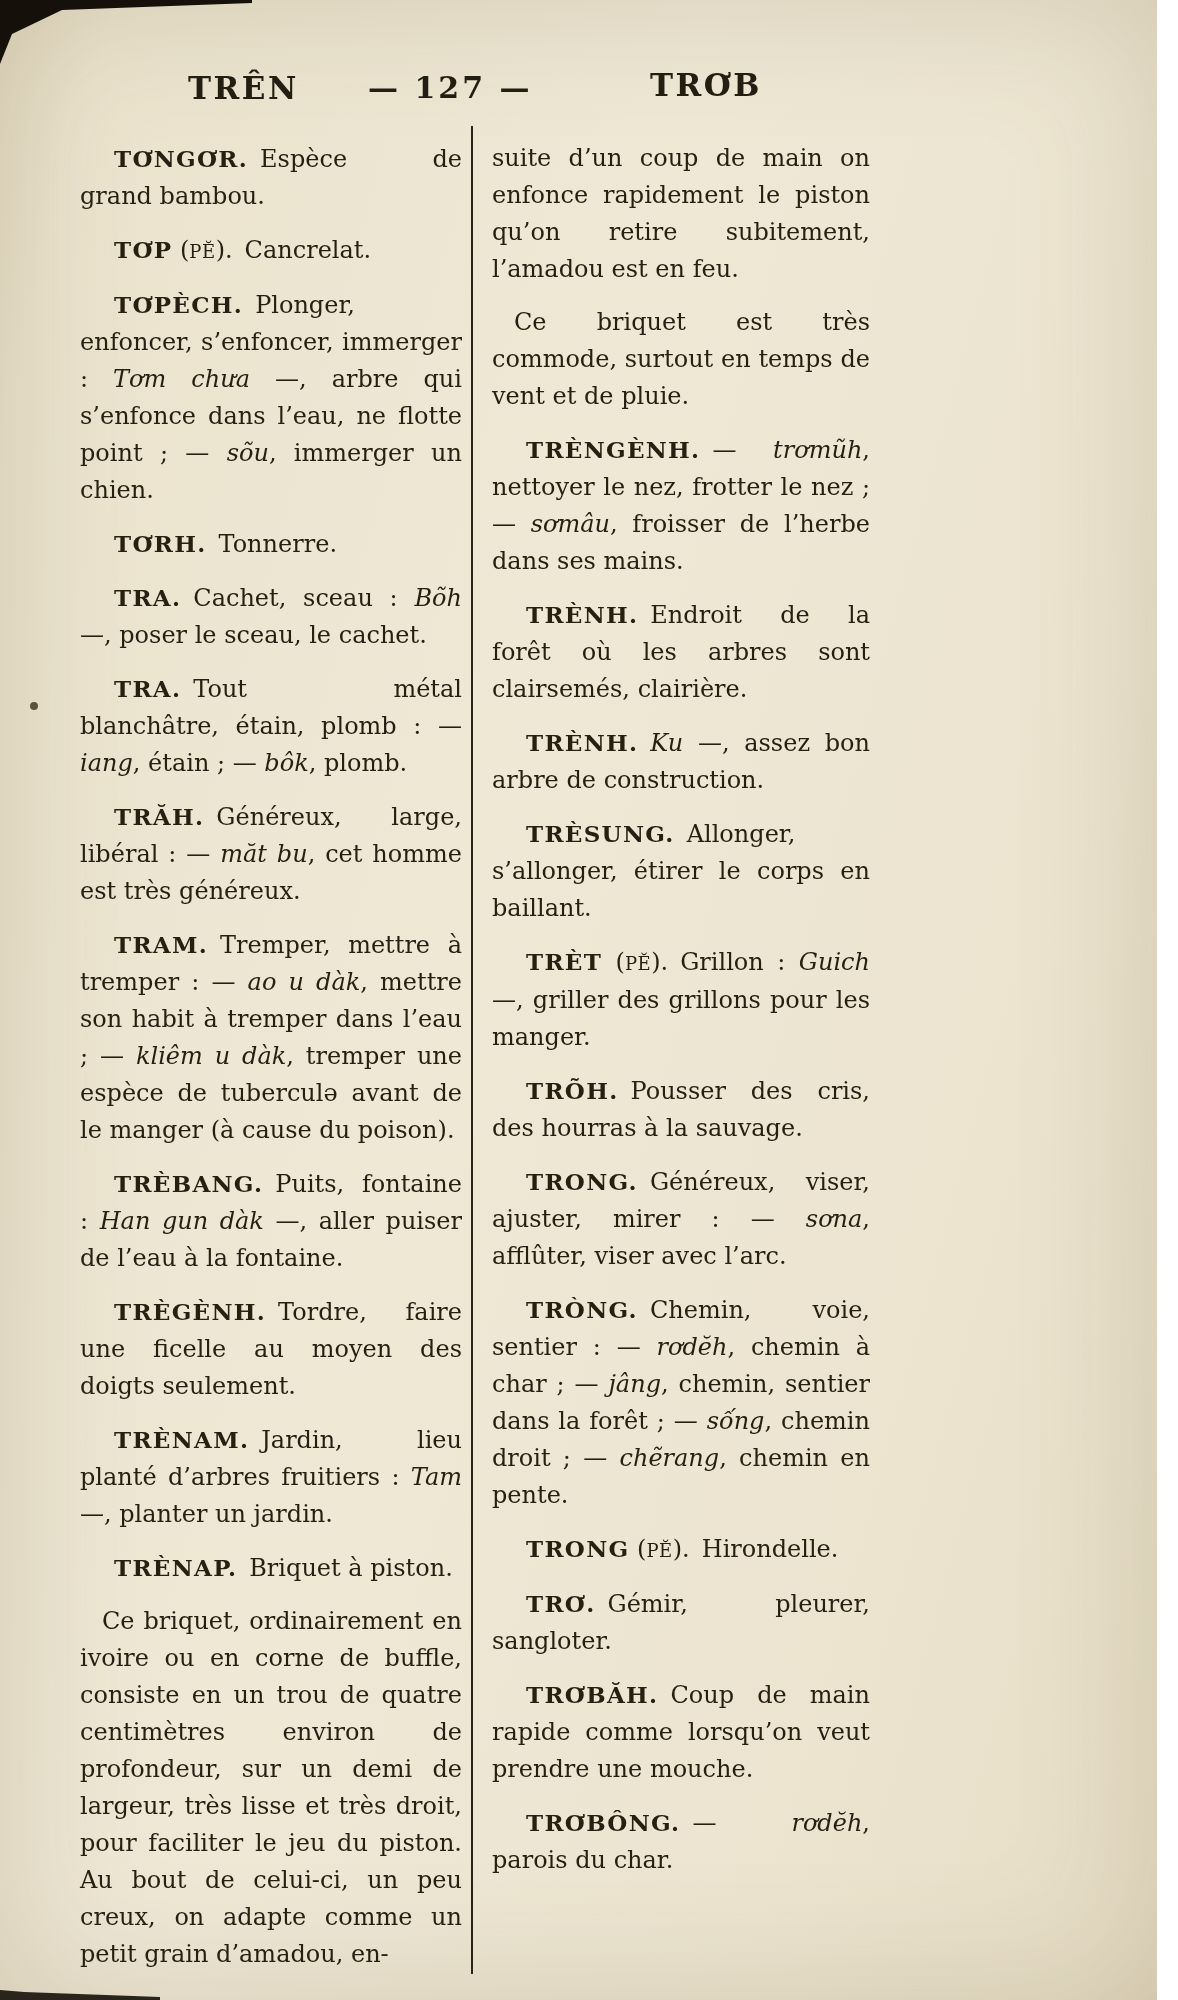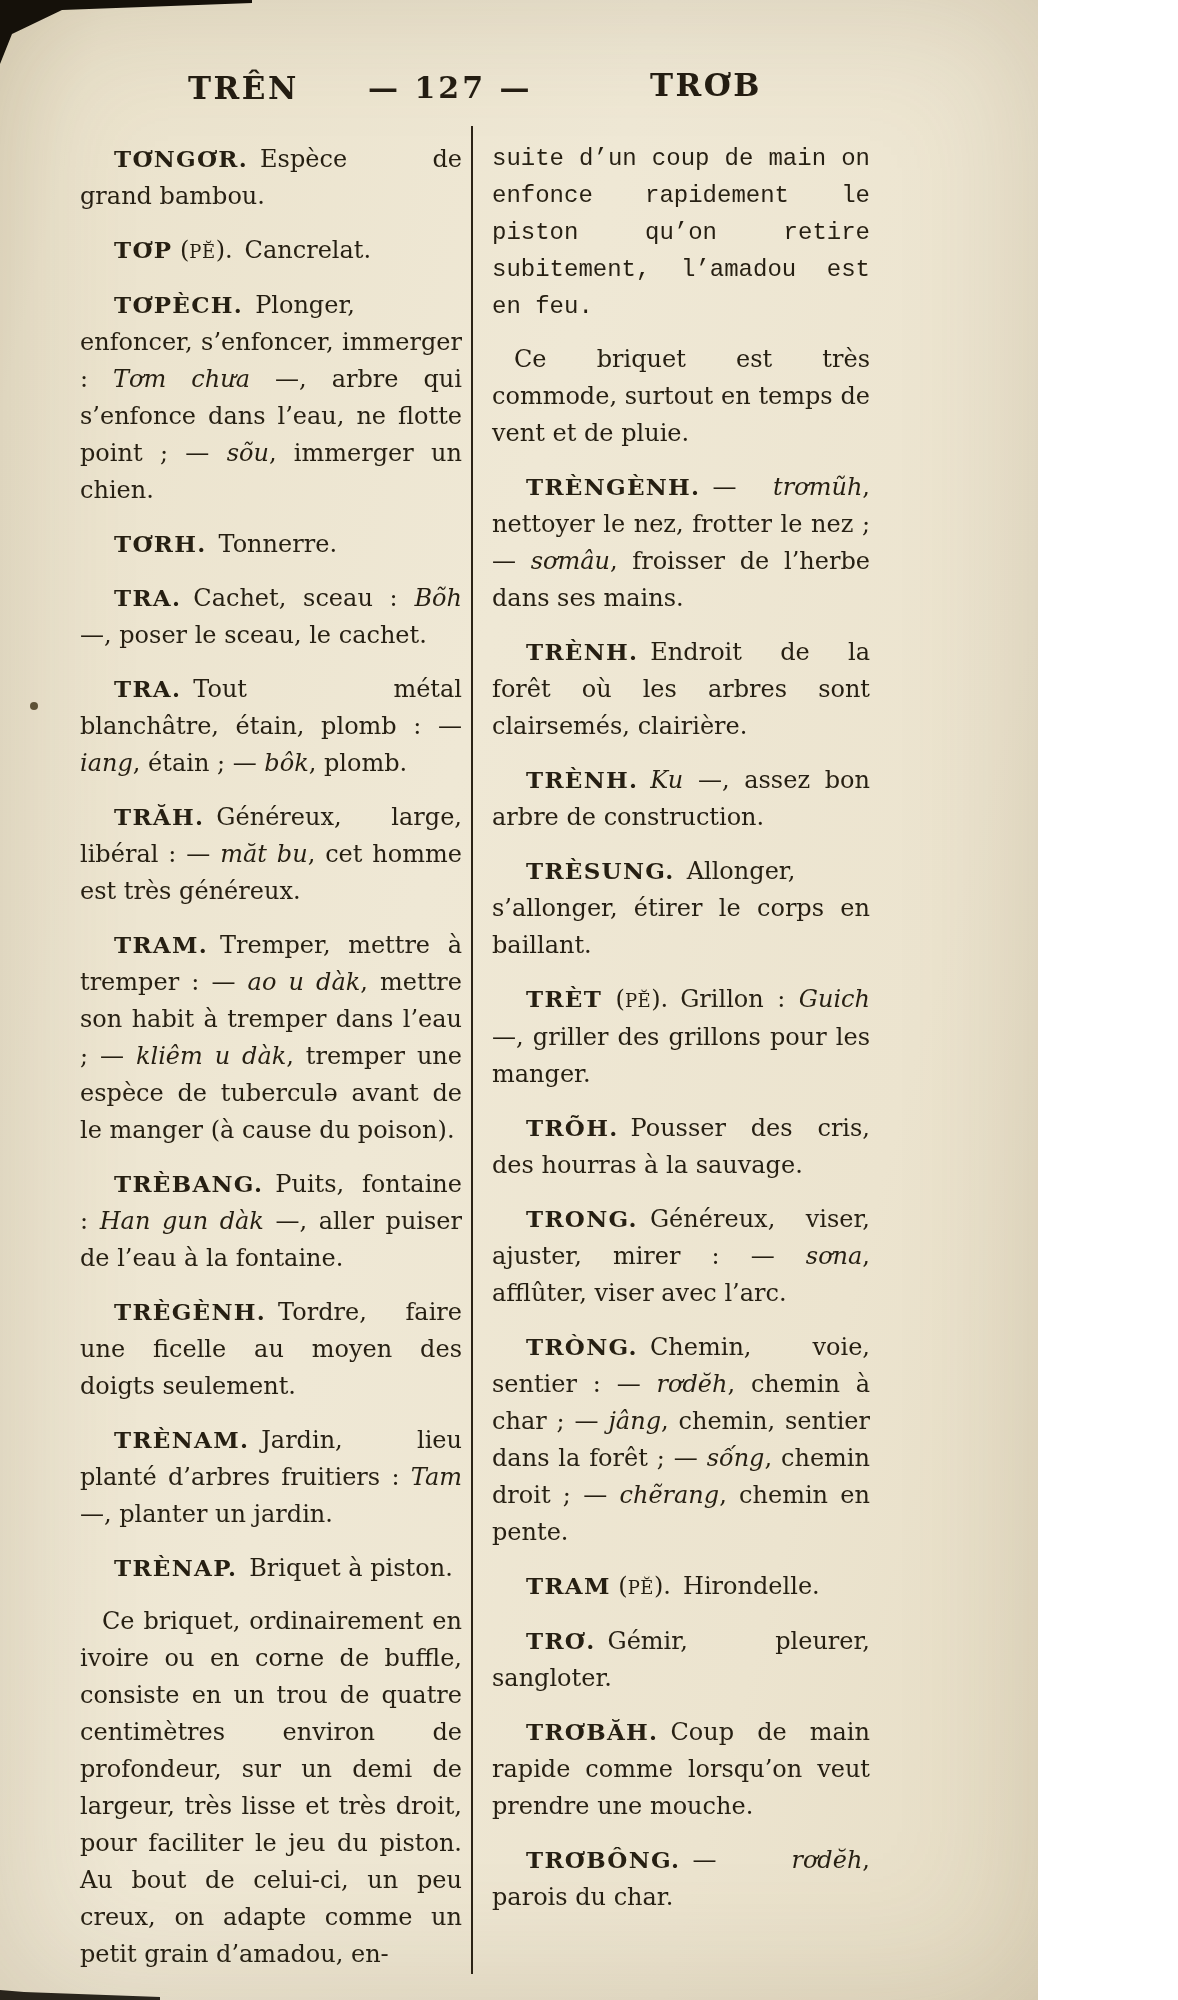--- a/index.html
+++ b/index.html
@@ -5,21 +5,21 @@
   html, body {
     margin: 0;
     padding: 0;
     width: 1178px;
     height: 2000px;
     overflow: hidden;
     font-family: "DejaVu Serif", "Liberation Serif", serif;
   }
   .page {
     position: relative;
-    width: 1038px;
+    width: 1157px;
     height: 2000px;
     background: linear-gradient(105deg, #e3dac2 0%, #ebe3cd 7%, #efe8d5 42%, #ece4cf 76%, #e6ddc5 100%);
     box-shadow: inset 0 0 140px rgba(110, 92, 55, 0.20);
     color: #241d12;
     overflow: hidden;
   }
   
   .artifact { position: absolute; background: #15110a; }
   .artifact-top {
     top: 0; left: 0; width: 252px; height: 64px;
@@ -65,21 +65,21 @@
     top: 128px;
     font-size: 24px;
     line-height: 37px;
     text-align: justify;
     color: #261f12;
   }
   .col-left  { left: 80px;  width: 382px; }
   .col-right { left: 492px; width: 378px; }
   .para { margin: 12px 0 16px 0; text-indent: 34px; }
   .para.cont { text-indent: 22px; }
-  .para.flow { text-indent: 0; font-family: Liberation Mono, monospace; }
+  .para.flow { text-indent: 0; }
   .seg-head {
     font-weight: bold;
     letter-spacing: 1.3px;
     font-size: 23px;
   }
   .seg-ital { font-style: italic; }
   .seg-sc   { font-size: 18px; letter-spacing: 0.5px; }
 </style>
 </head>
 <body>
@@ -113,18 +113,18 @@
       <p class="para flow"><span class="seg-norm">suite d’un coup de main on enfonce rapidement le piston qu’on retire subitement, l’amadou est en feu.</span></p>
       <p class="para cont"><span class="seg-norm">Ce briquet est très commode, surtout en temps de vent et de pluie.</span></p>
       <p class="para entry"><span class="seg-head">TRÈNGÈNH.</span><span class="seg-norm"> — </span><span class="seg-ital">trơmũh</span><span class="seg-norm">, nettoyer le nez, frotter le nez ; — </span><span class="seg-ital">sơmâu</span><span class="seg-norm">, froisser de l’herbe dans ses mains.</span></p>
       <p class="para entry"><span class="seg-head">TRÈNH.</span><span class="seg-norm"> Endroit de la forêt où les arbres sont clairsemés, clairière.</span></p>
       <p class="para entry"><span class="seg-head">TRÈNH.</span><span class="seg-norm"> </span><span class="seg-ital">Ku</span><span class="seg-norm"> —, assez bon arbre de construction.</span></p>
       <p class="para entry"><span class="seg-head">TRÈSUNG.</span><span class="seg-norm"> Allonger, s’allonger, étirer le corps en baillant.</span></p>
       <p class="para entry"><span class="seg-head">TRÈT</span><span class="seg-norm"> (</span><span class="seg-sc">PĔ</span><span class="seg-norm">). Grillon : </span><span class="seg-ital">Guich</span><span class="seg-norm"> —, griller des grillons pour les manger.</span></p>
       <p class="para entry"><span class="seg-head">TRÕH.</span><span class="seg-norm"> Pousser des cris, des hourras à la sauvage.</span></p>
       <p class="para entry"><span class="seg-head">TRONG.</span><span class="seg-norm"> Généreux, viser, ajuster, mirer : — </span><span class="seg-ital">sơna</span><span class="seg-norm">, afflûter, viser avec l’arc.</span></p>
       <p class="para entry"><span class="seg-head">TRÒNG.</span><span class="seg-norm"> Chemin, voie, sentier : — </span><span class="seg-ital">rơdĕh</span><span class="seg-norm">, chemin à char ; — </span><span class="seg-ital">jâng</span><span class="seg-norm">, chemin, sentier dans la forêt ; — </span><span class="seg-ital">sống</span><span class="seg-norm">, chemin droit ; — </span><span class="seg-ital">chẽrang</span><span class="seg-norm">, chemin en pente.</span></p>
-      <p class="para entry"><span class="seg-head">TRAM</span><span class="seg-norm"> (</span><span class="seg-sc">PĔ</span><span class="seg-norm">). Hirondelle.</span></p>
+      <p class="para entry"><span class="seg-head">TRONG</span><span class="seg-norm"> (</span><span class="seg-sc">PĔ</span><span class="seg-norm">). Hirondelle.</span></p>
       <p class="para entry"><span class="seg-head">TRƠ.</span><span class="seg-norm"> Gémir, pleurer, sangloter.</span></p>
       <p class="para entry"><span class="seg-head">TRƠBĂH.</span><span class="seg-norm"> Coup de main rapide comme lorsqu’on veut prendre une mouche.</span></p>
       <p class="para entry"><span class="seg-head">TRƠBÔNG.</span><span class="seg-norm"> — </span><span class="seg-ital">rơdĕh</span><span class="seg-norm">, parois du char.</span></p>
     </div>
 </div>
 
 </body></html>

